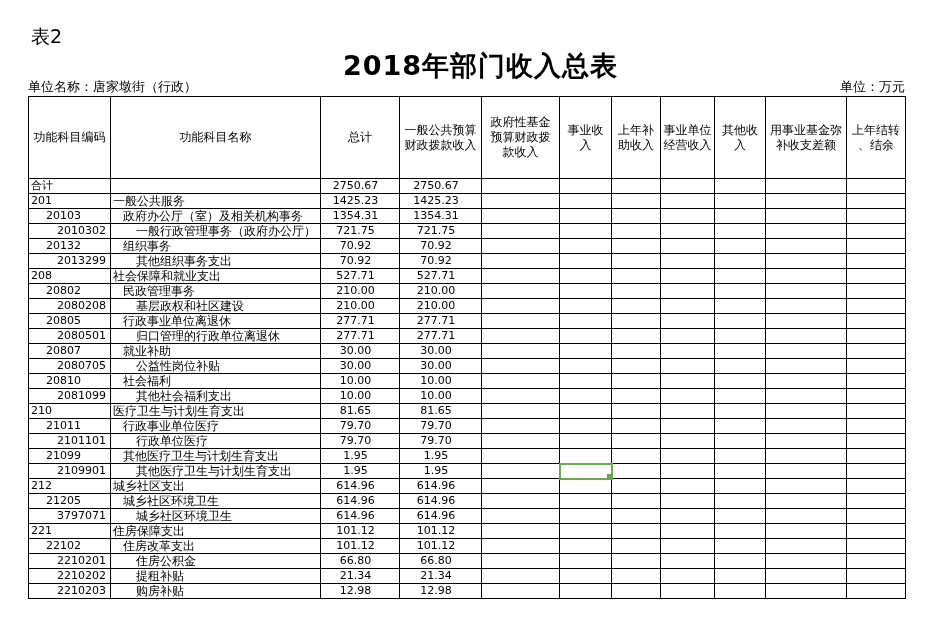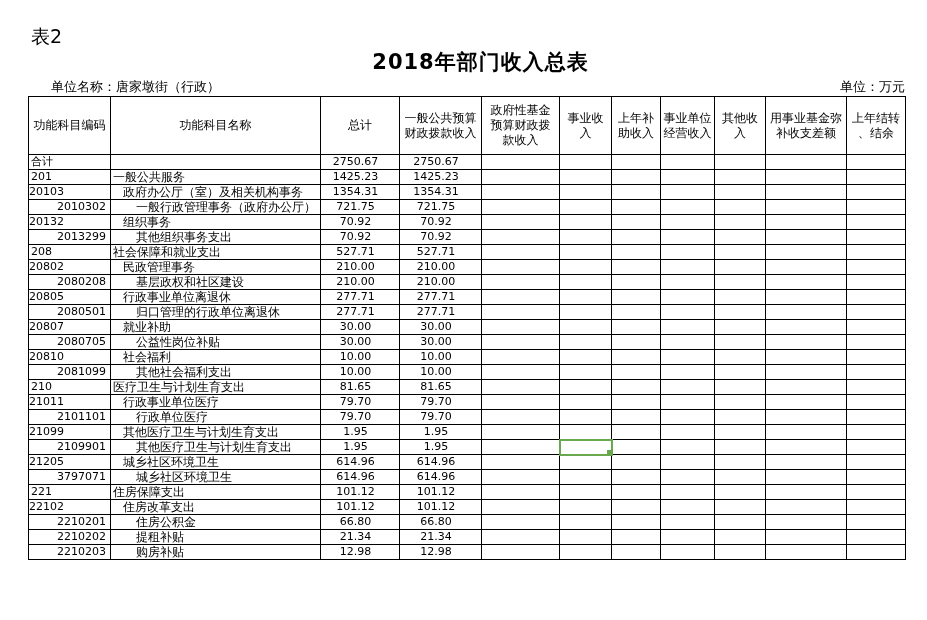--- a/index.html
+++ b/index.html
@@ -1,37 +1,37 @@
 <!DOCTYPE html>
 <html><head>
 <meta charset="utf-8">
 <style>
   html,body{margin:0;padding:0;background:#ffffff;}
   body{width:927px;height:620px;position:relative;overflow:hidden;
        font-family:"DejaVu Sans","Liberation Sans",sans-serif;color:#000;}
   .sheet-label{position:absolute;left:31px;top:24px;font-size:19px;}
   .title{position:absolute;left:33px;top:48px;width:895px;text-align:center;
-         font-size:21px;font-weight:bold;letter-spacing:1px;}
+         font-size:27px;font-weight:bold;letter-spacing:1px;}
   .meta{position:absolute;left:28px;top:78px;width:877px;font-size:13px;}
-  .meta .unit-name{float:left;margin-left:23px;}
+  .meta .unit-name{float:left;}
   .meta .unit{float:right;}
   table{position:absolute;left:28px;top:96px;border-collapse:collapse;
         table-layout:fixed;width:877px;}
   th,td{border:1px solid #000;padding:0;overflow:hidden;}
   thead th{height:57px;font-weight:normal;font-size:12px;text-align:center;
            vertical-align:middle;line-height:15px;white-space:normal;
            line-break:anywhere;padding:0 2px;}
   thead th:nth-child(5){padding:0 8px;}
-  thead th:nth-child(7){padding:0 5px;}
+  thead th:nth-child(7){padding:12px 5px;}
   tbody td{height:13.9px;line-height:14px;font-size:12px;white-space:nowrap;
            vertical-align:middle;}
   td.code,td.num{font-size:11px;}
   td.num{text-align:center;padding-right:9px;}
   td.code.lv0,td.code.lv1{padding-left:2px;}
-  td.code.lv2{}
+  td.code.lv2{padding-left:17px;}
   td.code.lv3{padding-left:28px;}
   td.name.lv0,td.name.lv1{padding-left:2px;}
   td.name.lv2{padding-left:12px;}
   td.name.lv3{padding-left:25px;}
   td.selected{position:relative;outline:2px solid var(--sel,#6aa84f);outline-offset:-1px;}
   td.selected::after{content:"";position:absolute;right:-1px;bottom:-1px;width:4px;height:4px;
                      background:var(--sel,#6aa84f);border:1px solid #fff;}
 </style>
 </head>
 <body style="--sel: #6aa84f;">
@@ -327,20 +327,33 @@
         <td class="num">1.95</td>
         <td class="empty"></td>
         <td class="empty selected"></td>
         <td class="empty"></td>
         <td class="empty"></td>
         <td class="empty"></td>
         <td class="empty"></td>
         <td class="empty"></td>
       </tr>
       <tr>
+        <td class="code lv1">212</td>
+        <td class="name lv1">城乡社区支出</td>
+        <td class="num">614.96</td>
+        <td class="num">614.96</td>
+        <td class="empty"></td>
+        <td class="empty"></td>
+        <td class="empty"></td>
+        <td class="empty"></td>
+        <td class="empty"></td>
+        <td class="empty"></td>
+        <td class="empty"></td>
+      </tr>
+      <tr>
         <td class="code lv2">21205</td>
         <td class="name lv2">城乡社区环境卫生</td>
         <td class="num">614.96</td>
         <td class="num">614.96</td>
         <td class="empty"></td>
         <td class="empty"></td>
         <td class="empty"></td>
         <td class="empty"></td>
         <td class="empty"></td>
         <td class="empty"></td>

